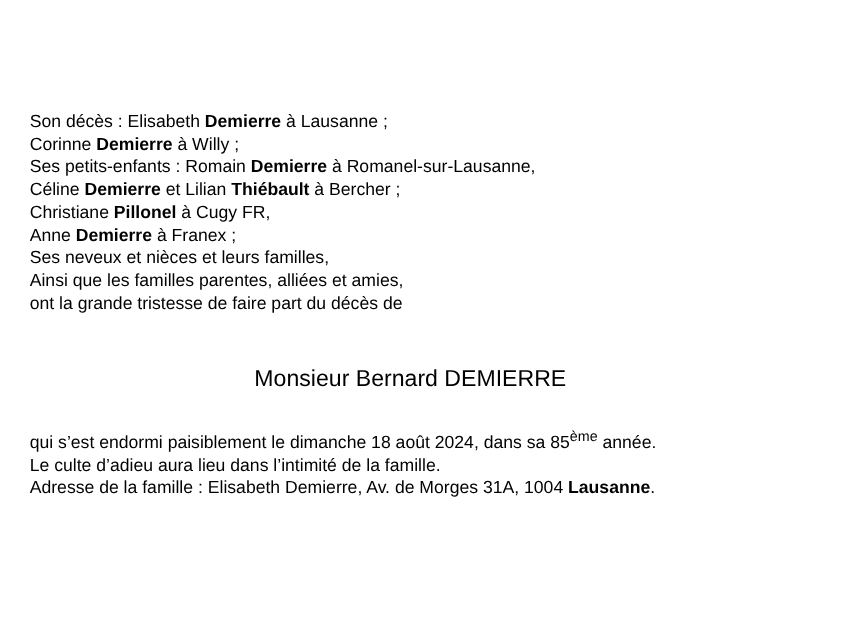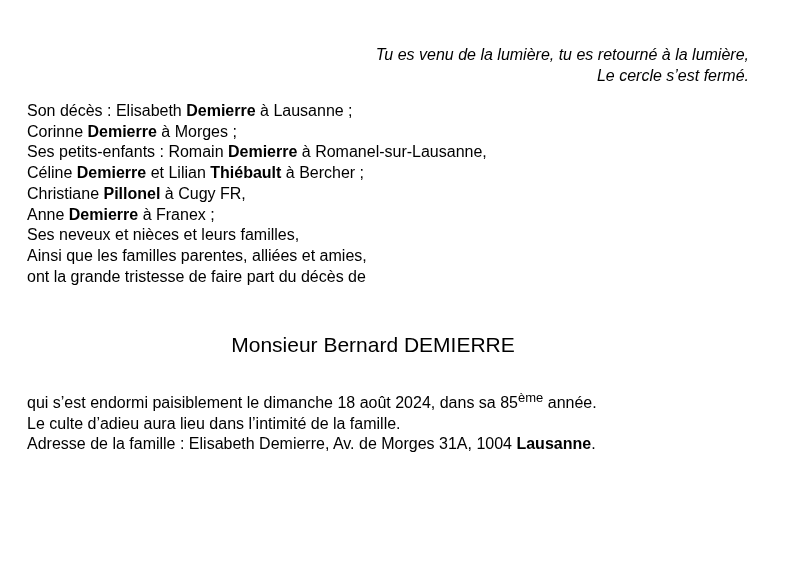--- a/index.html
+++ b/index.html
@@ -63,28 +63,24 @@
     font-size: 13px;
     line-height: 0;
     vertical-align: 6px;
   }
 </style>
 </head>
 <body>
 
 <div class="page">
 
-  <div class="epigraph">
-    <div>Tu es venu de la lumière, tu es retourné à la lumière,</div>
-    <div>Le cercle s’est fermé.</div>
-  </div>
 
   <div class="announcement">
       <div><span>Son décès : Elisabeth </span><span class="seg-bold">Demierre</span><span> à Lausanne ;</span></div>
-      <div><span>Corinne </span><span class="seg-bold">Demierre</span><span> à Morges ;</span></div>
+      <div><span>Corinne </span><span class="seg-bold">Demierre</span><span> à Willy ;</span></div>
       <div><span>Ses petits-enfants : Romain </span><span class="seg-bold">Demierre</span><span> à Romanel-sur-Lausanne,</span></div>
       <div><span>Céline </span><span class="seg-bold">Demierre</span><span> et Lilian </span><span class="seg-bold">Thiébault</span><span> à Bercher ;</span></div>
       <div><span>Christiane </span><span class="seg-bold">Pillonel</span><span> à Cugy FR,</span></div>
       <div><span>Anne </span><span class="seg-bold">Demierre</span><span> à Franex ;</span></div>
       <div><span>Ses neveux et nièces et leurs familles,</span></div>
       <div><span>Ainsi que les familles parentes, alliées et amies,</span></div>
       <div><span>ont la grande tristesse de faire part du décès de</span></div>
     </div>
 
   <div class="deceased-title">Monsieur Bernard DEMIERRE</div>

